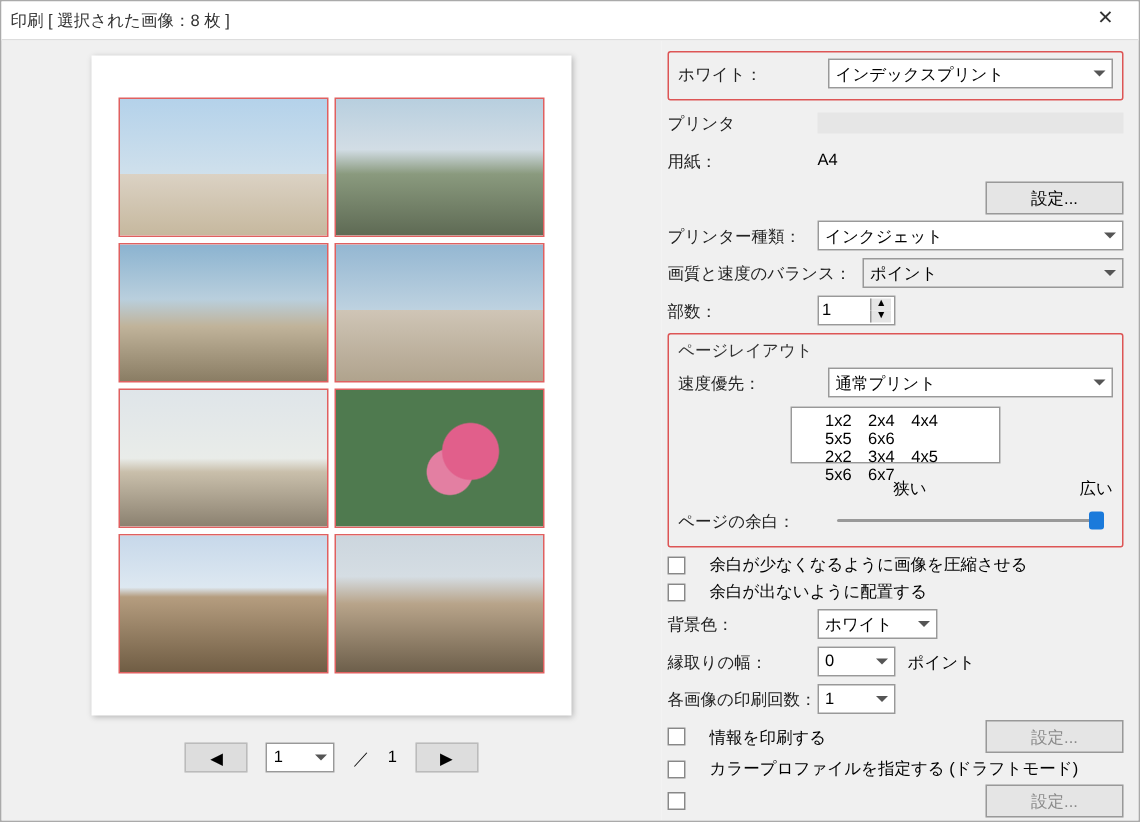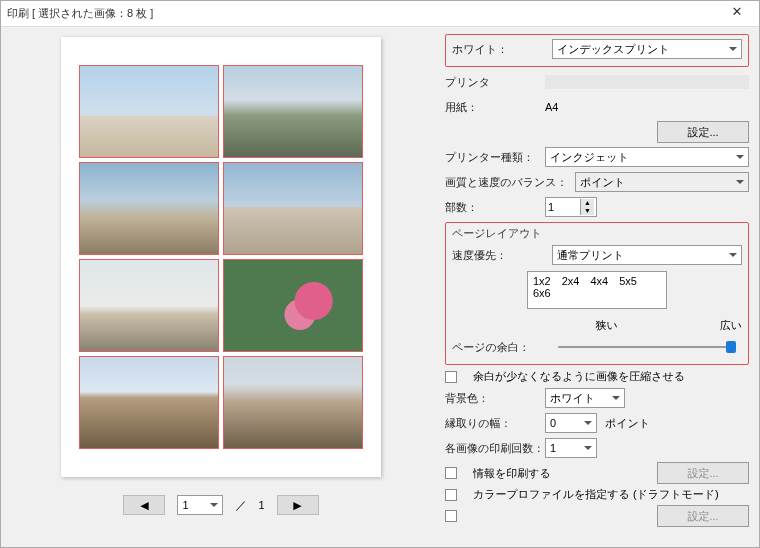--- a/index.html
+++ b/index.html
@@ -26,21 +26,21 @@
 .select::after, .combo::after { content: ""; position: absolute; right: 4px; top: 7px; width: 0; height: 0; border-left: 4px solid transparent; border-right: 4px solid transparent; border-top: 4px solid #555; }
 .btn { height: 22px; border: 1px solid #999; background: #e5e5e5; padding: 0 14px; display: inline-flex; align-items: center; justify-content: center; cursor: pointer; }
 .btn.disabled { color: #8a8a8a; }
 .btn-wide { width: 92px; text-align: right; }
 .group { border: 1px solid #d55; border-radius: 2px; padding: 3px 6px 6px 6px; margin: 1px 0; }
 .group-red { border-color: #d55; }
 .spin { width: 52px; height: 20px; border: 1px solid #999; background: #fff; display: flex; align-items: center; }
 .spin input { border: none; width: 34px; padding: 0 2px; font-size: 11px; outline: none; }
 .spin .arrows { width: 14px; display: flex; flex-direction: column; }
 .spin .arrows span { height: 8px; font-size: 7px; text-align: center; line-height: 8px; background: #e5e5e5; border-left: 1px solid #999; }
-.listbox { width: 140px; height: 38px; border: 1px solid #999; background: #fff; padding: 3px 5px; line-height: 12px; }
+.listbox { width: 140px; height: 38px; border: 1px solid #999; background: #fff; padding: 3px 22px; line-height: 12px; }
 .slider-row { display: flex; align-items: center; gap: 6px; }
 .slider-track { flex: 1; height: 2px; background: #999; position: relative; margin: 0 6px; border-radius: 1px; }
 .slider-thumb { position: absolute; right: 0; top: -5px; width: 10px; height: 12px; background: #1a7adb; border-radius: 2px; }
 .chk-row { display: flex; align-items: center; gap: 16px; }
 .chk { width: 12px; height: 12px; border: 1px solid #888; background: #fff; }
 .sky { background: linear-gradient(#b4d2ea 0%,#cfe0ec 55%,#dbd2c4 55%,#c6b89e 100%); }
 .sky2 { background: linear-gradient(#94b7d2 0%,#bed2e0 48%,#cfc5b6 48%,#b0a38d 100%); }
 .town { background: linear-gradient(#8bb3d0 0%,#b9cfdd 40%,#c0b39a 60%,#8a7d64 100%); }
 .flower { background: radial-gradient(circle at 65% 45%, #e15f8b 0 18%, transparent 19%), radial-gradient(circle at 55% 60%, #e37fa2 0 16%, transparent 17%), #4f7a4f; }
 .street { background: linear-gradient(#dfe5e9 0%,#e9ece9 50%,#c9bfab 60%,#8b8170 100%); }
@@ -160,20 +160,21 @@
           <span class="lbl">速度優先：</span>
           <div class="ctl">
               <div class="select">
                 <span>通常プリント</span>
               </div>
             </div>
         </div>
         <div class="row" style="justify-content:center;margin:5px 0">
           <div class="listbox">
             <div>1x2　2x4　4x4　5x5　6x6</div>
+            <div>2x2　3x4　4x5　5x6　6x7</div>
           </div>
         </div>
         <div class="row slider-row">
           <span style="flex:1"></span>
           <span>狭い</span>
           <span style="width:90px"></span>
           <span>広い</span>
         </div>
         <div class="row">
           <span class="lbl">ページの余白：</span>
@@ -182,20 +183,24 @@
               <div class="slider-thumb"></div>
             </div>
           </div>
         </div>
       </div>
 
       <div class="chk-row">
           <div class="chk"></div>
           <span>余白が少なくなるように画像を圧縮させる</span>
         </div>
+      <div class="chk-row">
+          <div class="chk"></div>
+          <span>余白が出ないように配置する</span>
+        </div>
 
       <div class="row">
         <span class="lbl">背景色：</span>
         <div style="width:80px">
             <div class="select">
               <span>ホワイト</span>
             </div>
           </div>
       </div>
       <div class="row">

